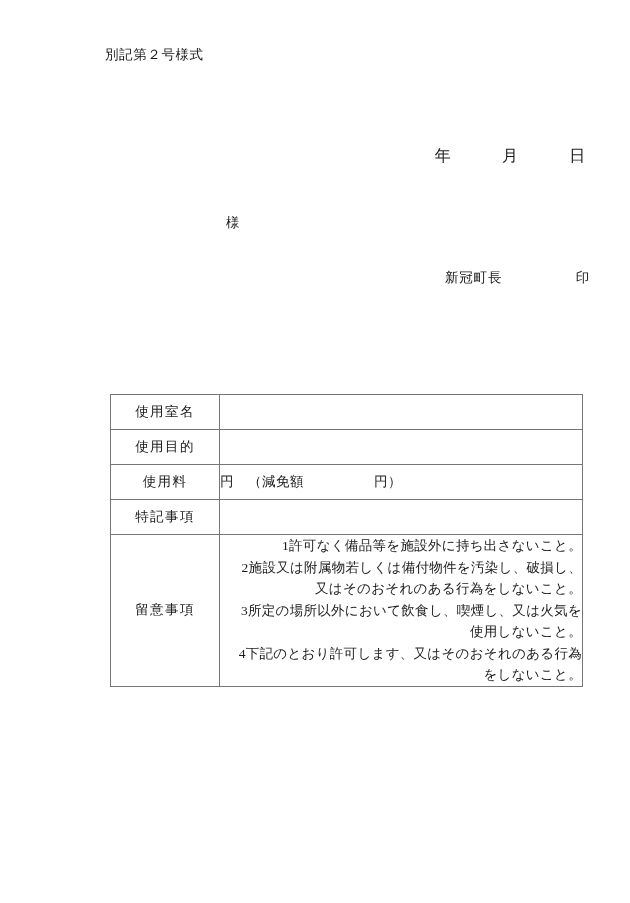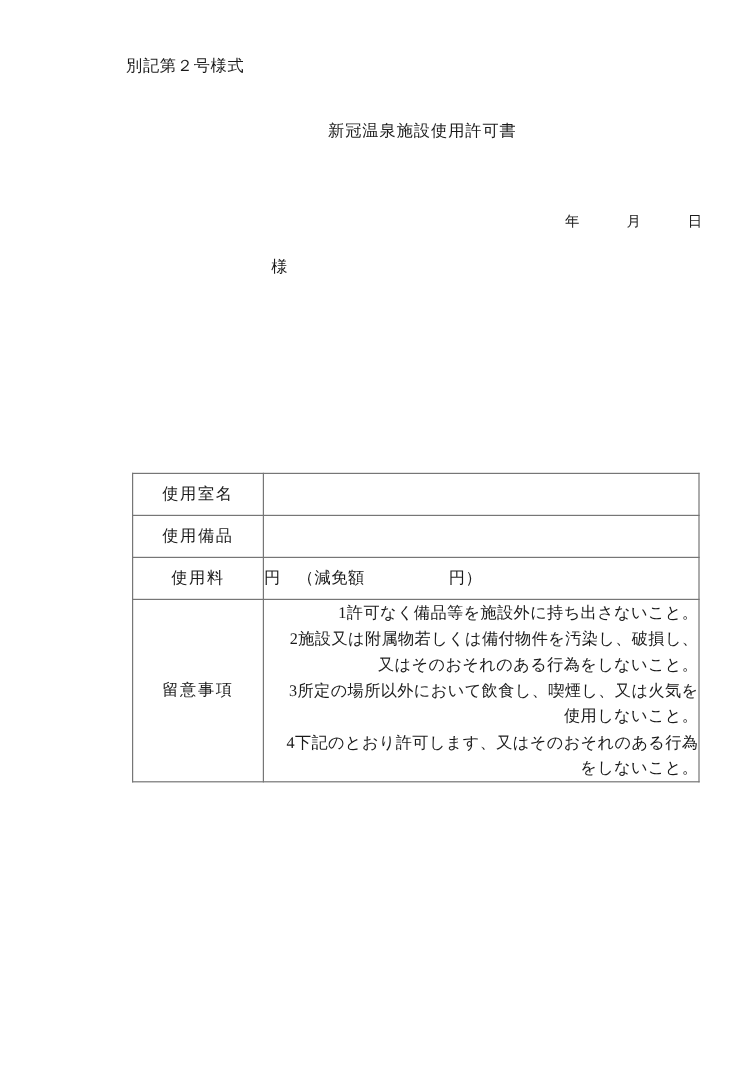--- a/index.html
+++ b/index.html
@@ -40,22 +40,22 @@
     text-align: center;
     font-size: 13.5px;
     letter-spacing: 0.8px;
     padding-left: 74px;
     box-sizing: border-box;
     white-space: pre;
   }
   .issue-date {
     position: absolute;
     right: 44px;
-    top: 176px;
-    font-size: 12px;
+    top: 146px;
+    font-size: 16px;
     letter-spacing: 0.8px;
     white-space: pre;
   }
   .addressee {
     position: absolute;
     left: 226px;
     top: 214px;
     font-size: 13.5px;
     letter-spacing: 0.8px;
     white-space: pre;
@@ -152,47 +152,54 @@
     display: inline;
   }
 </style>
 </head>
 <body>
 
 <div class="page">
 
   <div class="form-no">別記第２号様式</div>
 
-  <div class="doc-title">新冠温泉施設使用許可書</div>
 
   <div class="issue-date">年　　　月　　　日</div>
 
   <div class="addressee">様</div>
 
+  <div class="issuer-row">
+    <span>新冠町長</span>
+    <span>印</span>
+  </div>
 
 
   <table class="form-table">
     <colgroup>
       <col class="label-col">
       <col class="value-col">
     </colgroup>
     <tbody>
       <tr>
         <td class="row-label">使用室名</td>
         <td class="row-value"></td>
       </tr>
       <tr>
-        <td class="row-label">使用備品</td>
+        <td class="row-label">使用目的</td>
         <td class="row-value"></td>
       </tr>
       <tr>
         <td class="row-label">使用料</td>
         <td class="fee-cell">円　（減免額　　　　　円）</td>
       </tr>
       <tr>
+        <td class="row-label">特記事項</td>
+        <td class="row-value"></td>
+      </tr>
+      <tr>
         <td class="row-label">留意事項</td>
         <td class="notes-cell">
           <span class="note-item">
             <span class="note-num">1</span><span class="note-body">許可なく備品等を施設外に持ち出さないこと。</span>
           </span>
           <span class="note-item">
             <span class="note-num">2</span><span class="note-body">施設又は附属物若しくは備付物件を汚染し、破損し、又はそのおそれのある行為をしないこと。</span>
           </span>
           <span class="note-item">
             <span class="note-num">3</span><span class="note-body">所定の場所以外において飲食し、喫煙し、又は火気を使用しないこと。</span>

